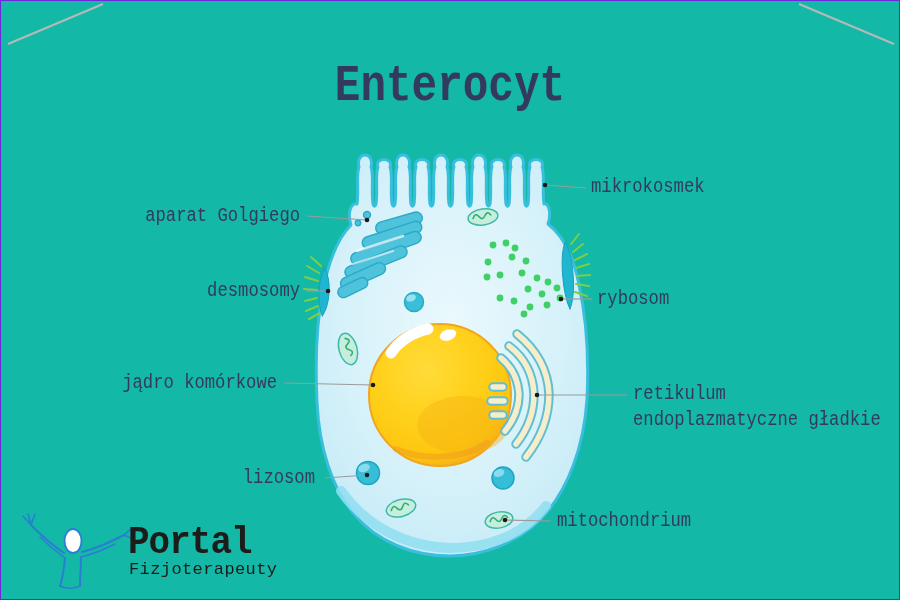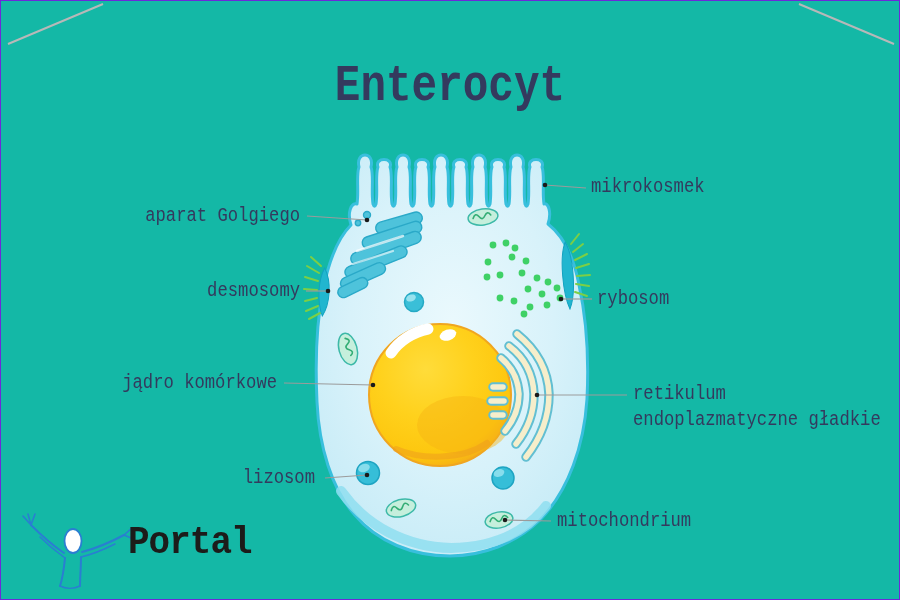--- a/index.html
+++ b/index.html
@@ -247,14 +247,15 @@
 
   <div class="lbl lbl-left" style="right:622px;top:369px">jądro komórkowe</div>
 
   <div class="lbl lbl-right lbl-wrap" style="left:632px;top:380px">retikulum endoplazmatyczne gładkie</div>
 
   <div class="lbl lbl-left" style="right:584px;top:464px">lizosom</div>
 
   <div class="lbl lbl-right" style="left:556px;top:507px">mitochondrium</div>
 
   <div class="logo-name">Portal</div>
+  <div class="logo-sub">Fizjoterapeuty</div>
 
 </div>
 
 </body></html>

